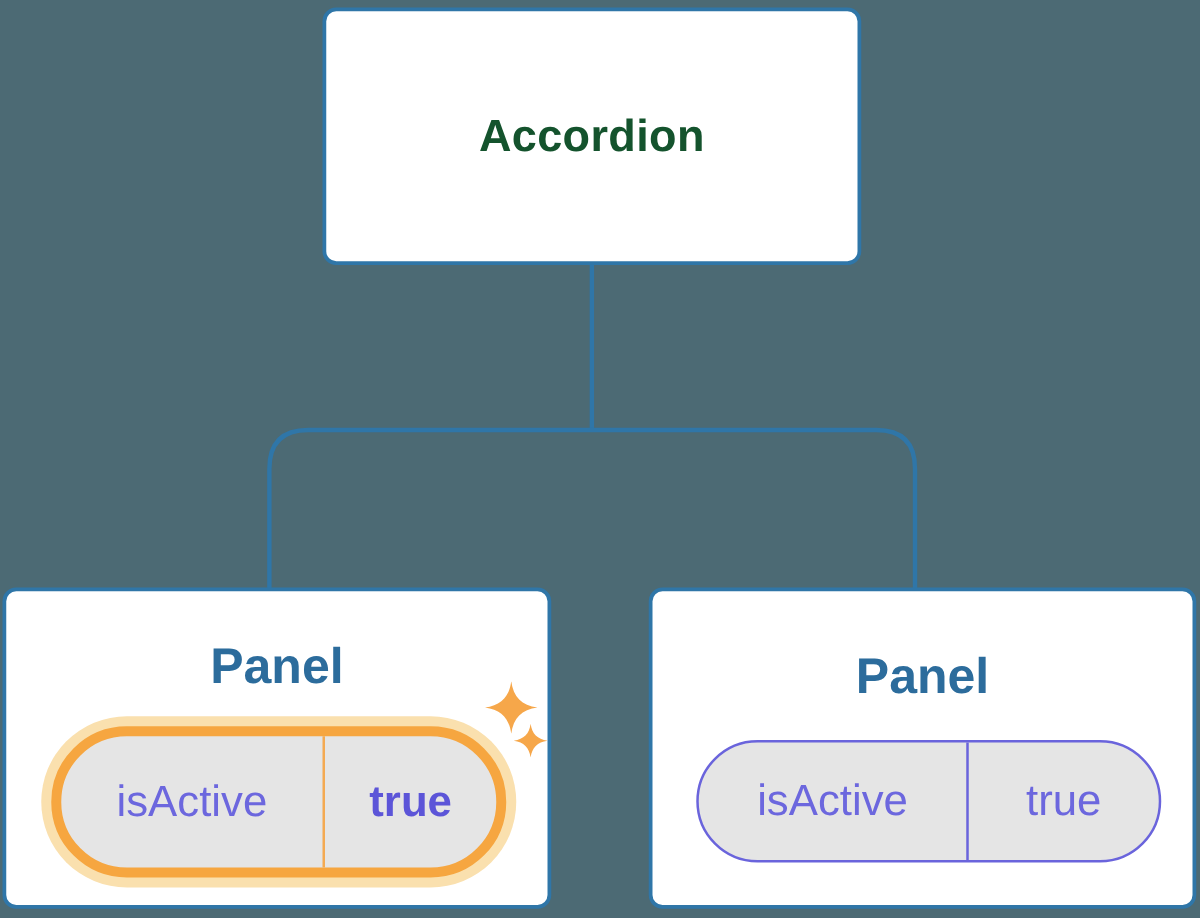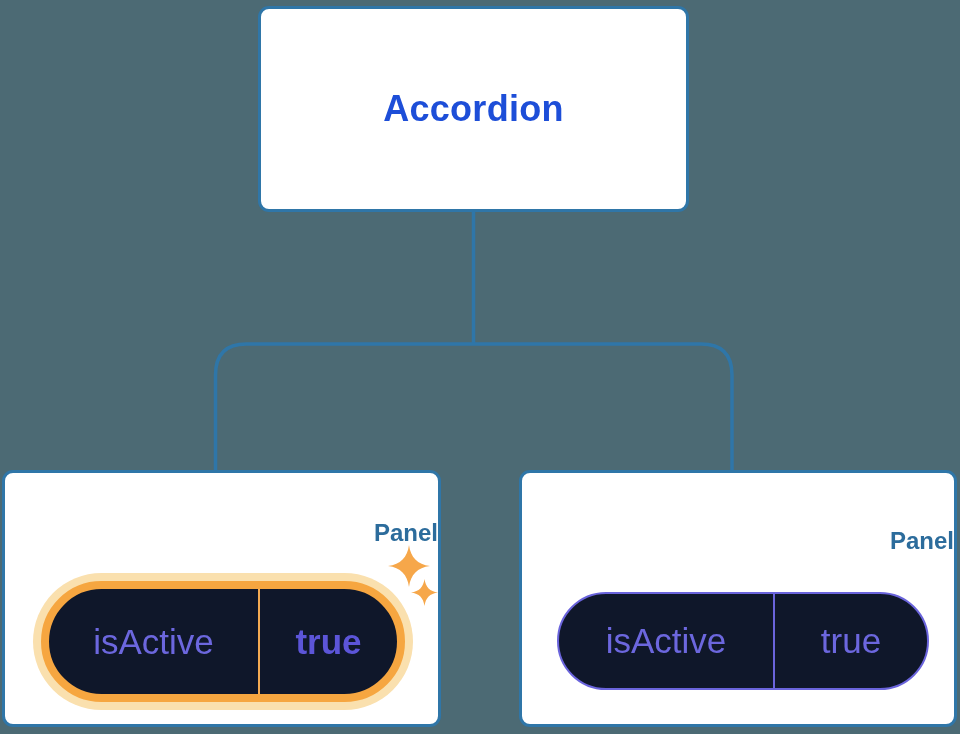--- a/index.html
+++ b/index.html
@@ -29,49 +29,49 @@
     box-sizing: border-box;
   }
   .node-root {
     left: 258px; top: 6px;
     width: 431px; height: 206px;
     display: flex;
     align-items: center;
     justify-content: center;
   }
   .node-label {
-    color: #1d4ed8;
+    color: #14532d;
     font-size: 36px;
     font-weight: 600;
     letter-spacing: 0.3px;
   }
   .node-panel-left {
     left: 2px; top: 470px;
     width: 439px; height: 257px;
   }
   .node-panel-right {
     left: 519px; top: 470px;
     width: 438px; height: 257px;
   }
   .panel-title {
     position: absolute;
     left: 0; right: 0;
-    text-align: right;
+    text-align: center;
     color: #2C6C9C;
-    font-size: 24px;
+    font-size: 40px;
     font-weight: 600;
     line-height: 44px;
   }
   .node-panel-left .panel-title { top: 38px; }
   .node-panel-right .panel-title { top: 46px; }
 
   .pill {
     position: absolute;
     box-sizing: content-box;
-    background: #0f172a;
+    background: #e5e5e5;
     display: flex;
     align-items: stretch;
     text-align: center;
   }
   .pill-active {
     left: 36px; top: 108px;
     width: 348px; height: 105px;
     border: 8px solid #F6A640;
     border-radius: 62px;
     box-shadow: 0 0 0 8px #FAE0AE;

